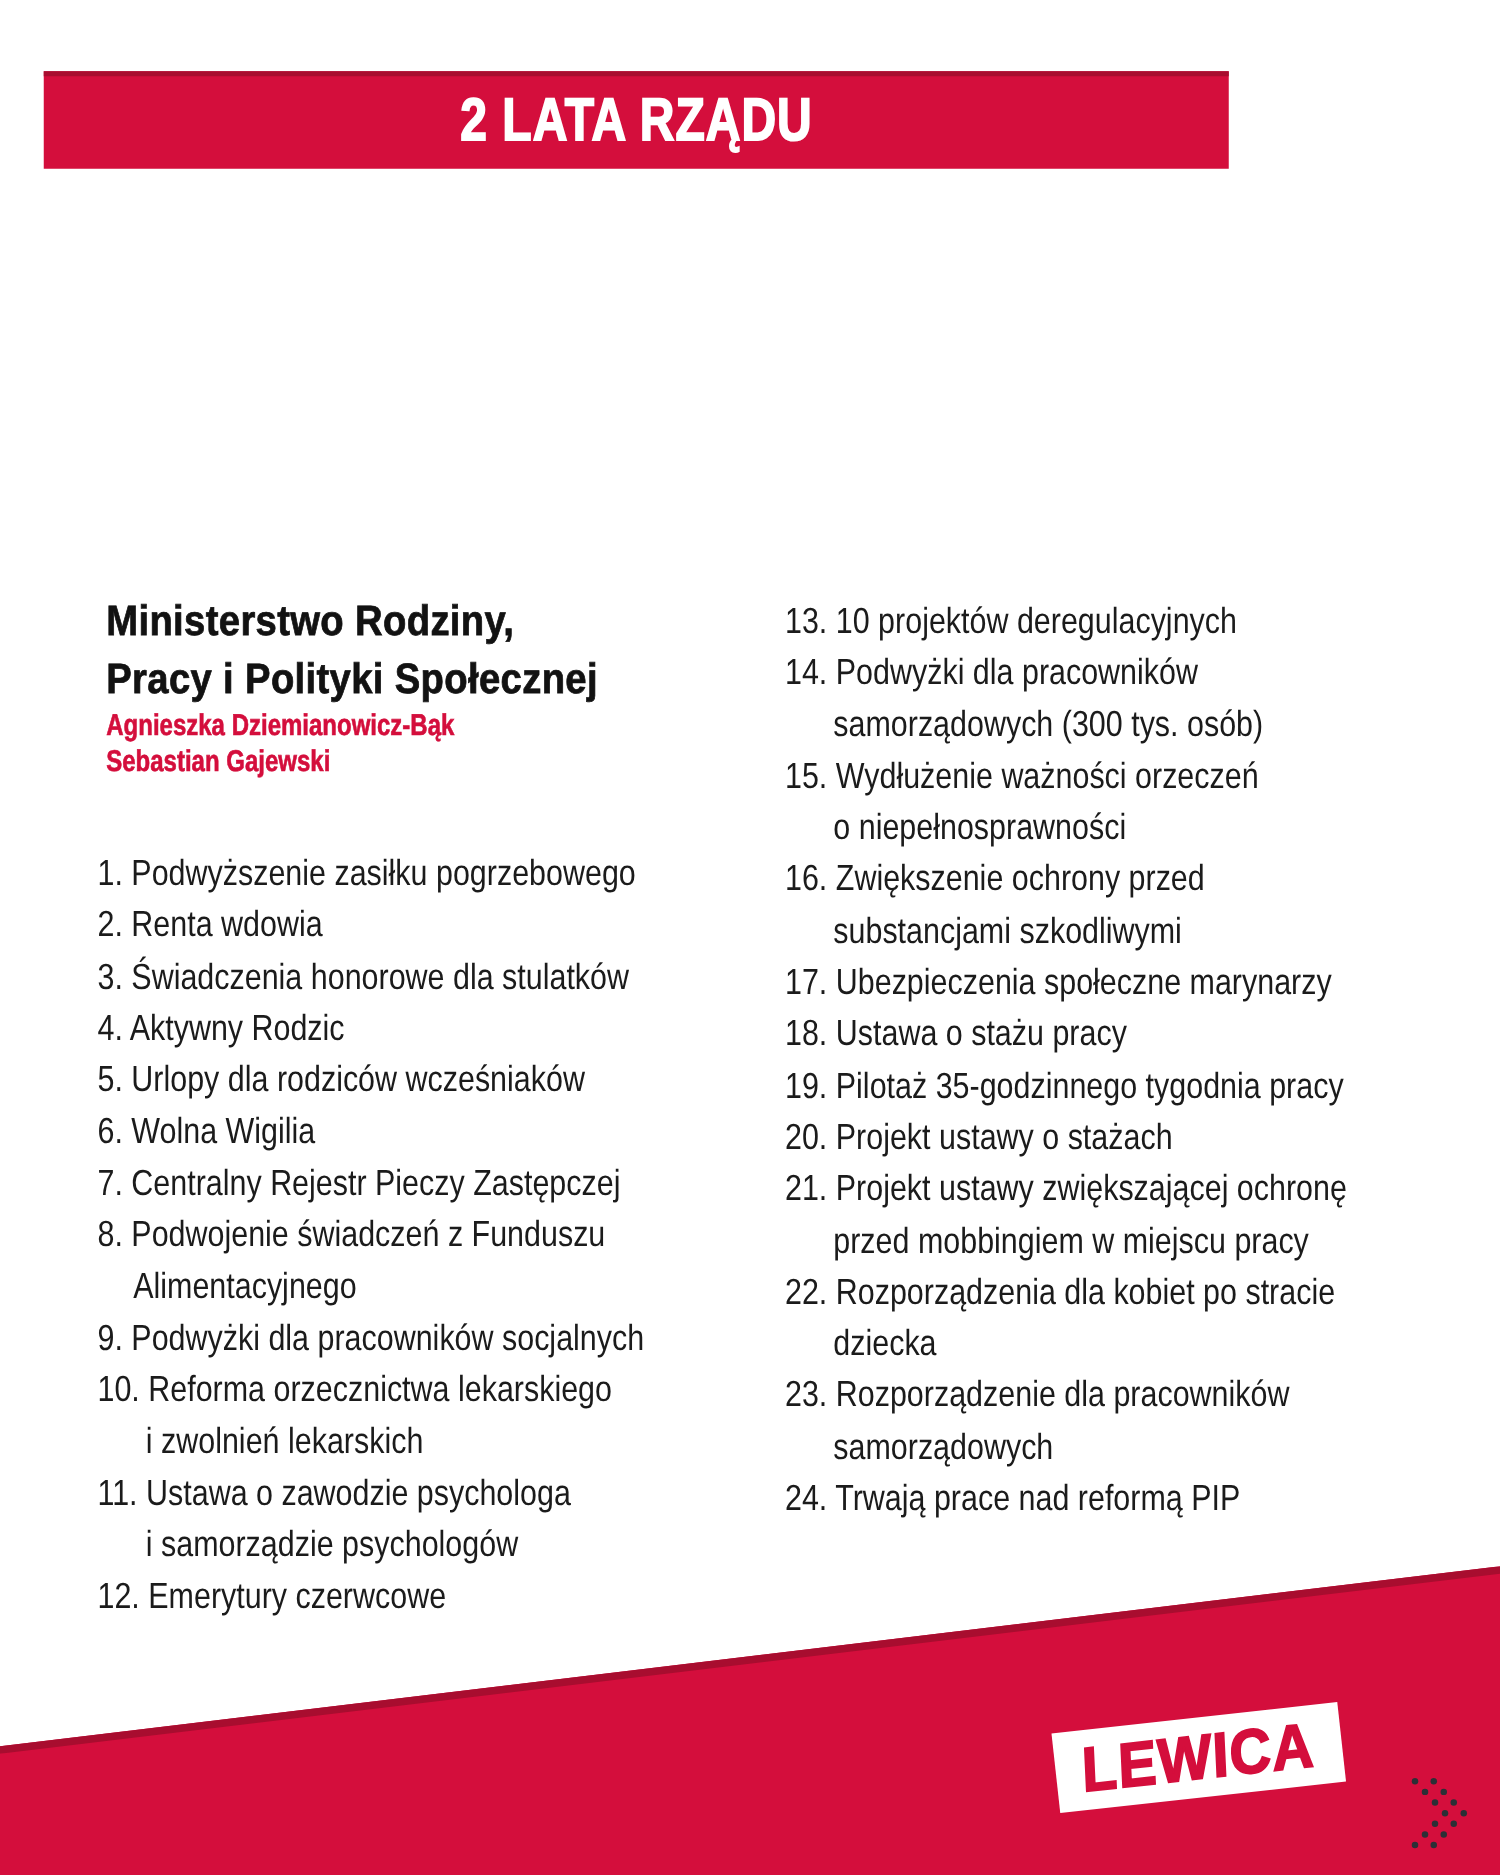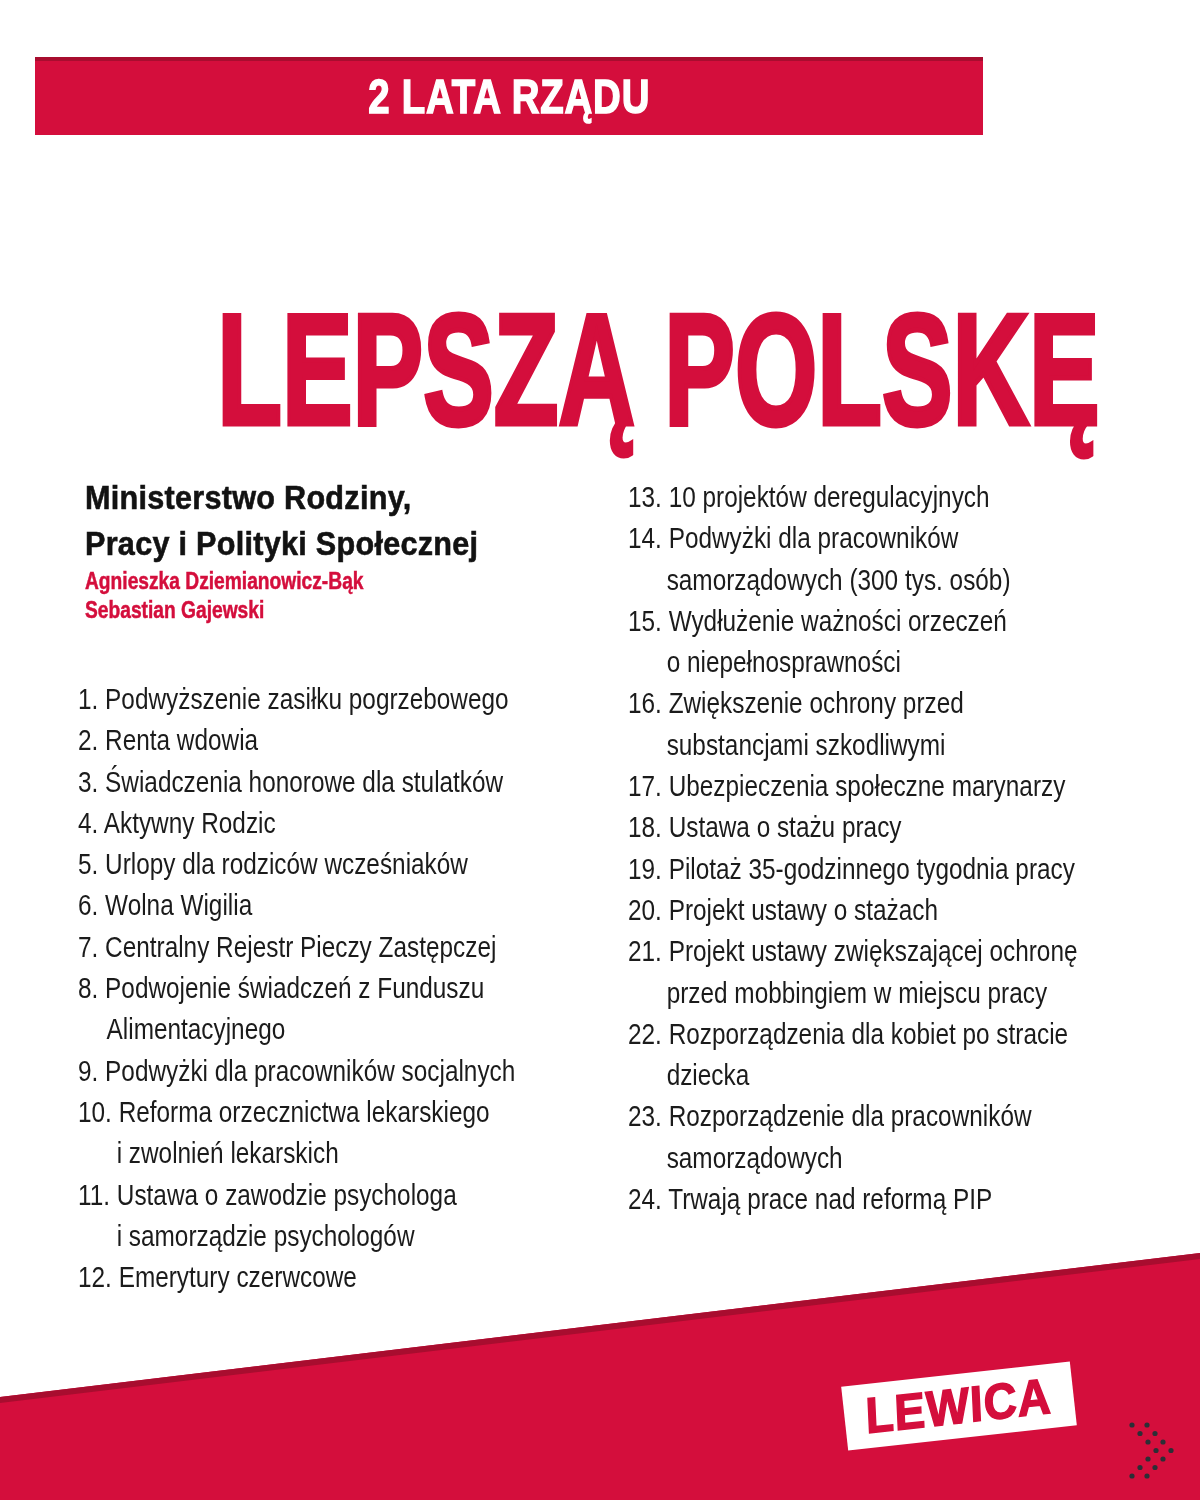--- a/index.html
+++ b/index.html
@@ -67,23 +67,20 @@
 </style>
 </head>
 <body style="--red: #D40E3C; --red-dark: #A80D2F; --ink: #1B1B1B; --dot: #2C2F36;">
 
 <div class="poster">
 
   <div class="top-band">
     <span class="top-band-text">2 LATA RZĄDU</span>
   </div>
 
-  <div class="title title-2">
-    <span class="squeeze">LEPSZĄ POLSKĘ</span>
-  </div>
 
   <div class="ministry">
     <div class="mline">Ministerstwo Rodziny,</div>
     <div class="mline">Pracy i Polityki Społecznej</div>
   </div>
 
   <div class="ministers">
     <div class="name">Agnieszka Dziemianowicz-Bąk</div>
     <div class="name">Sebastian Gajewski</div>
   </div>

